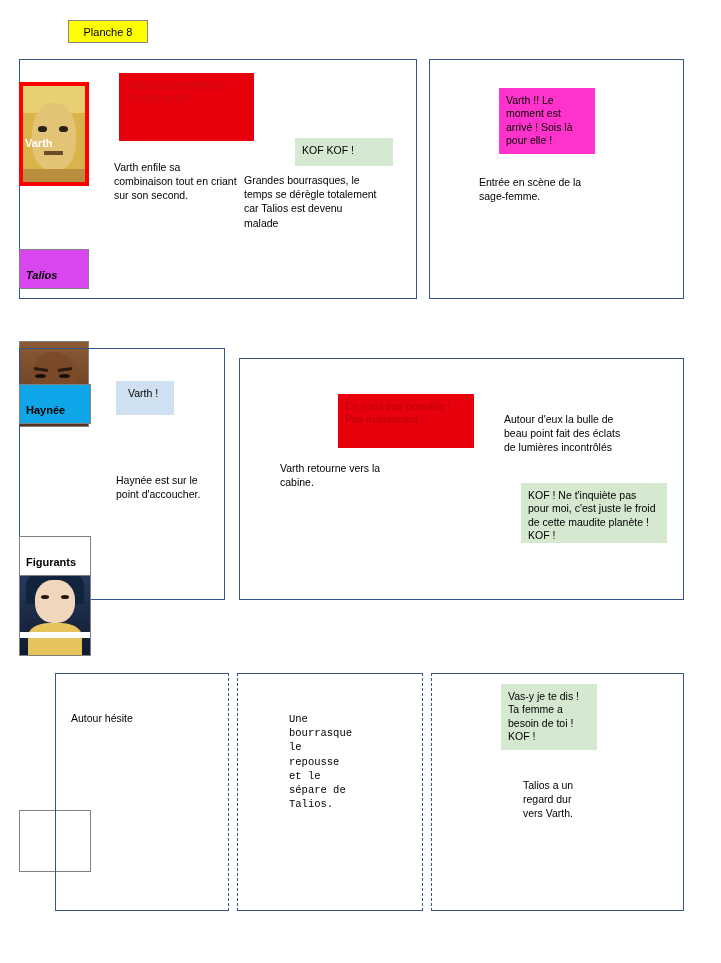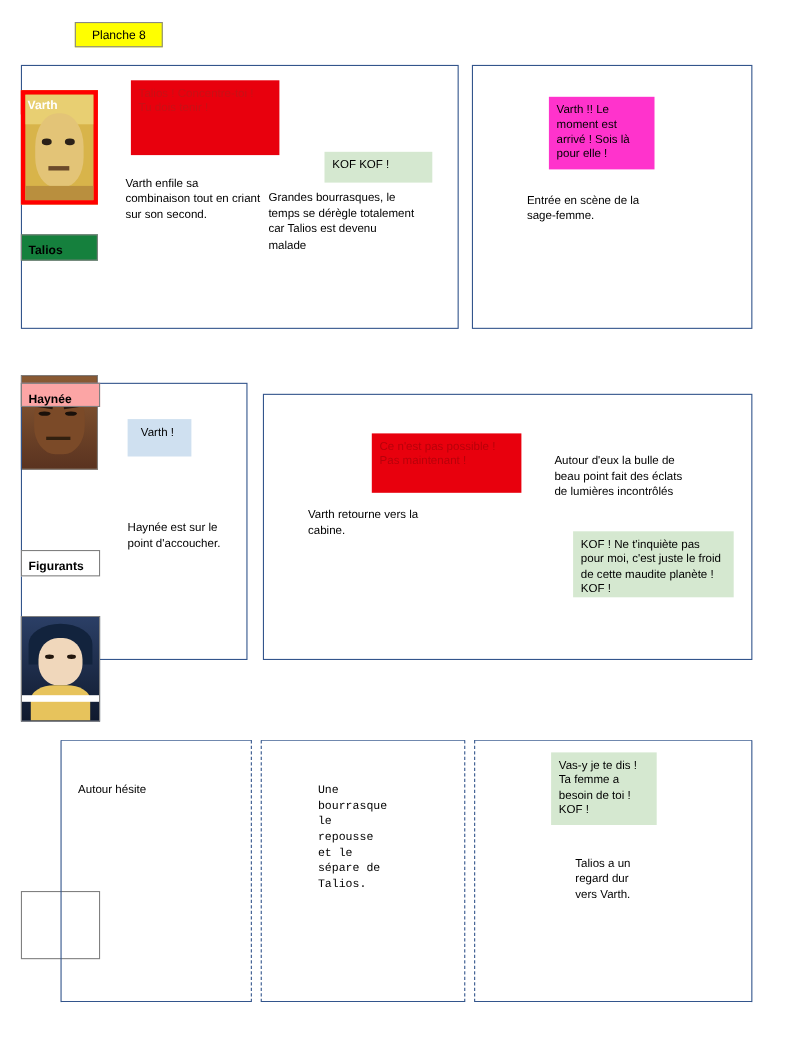--- a/index.html
+++ b/index.html
@@ -26,26 +26,27 @@
   
   .frame{border:1px solid #33558c;box-sizing:border-box;}
   .frame-dashed-left{border-left:1px dashed #33558c;}
   .frame-dashed-right{border-right:1px dashed #33558c;}
 
   
   .charlabel{
     box-sizing:border-box;
     border:1px solid #808080;
     font-size:11px;
-    padding:8px 6px;
+    padding:19px 6px;
     font-weight:bold;
+    margin-top:36px;
   }
   .charlabel.varth{background:#ff0000;color:#ffffff;border-color:#ff0000;}
-  .charlabel.green{background:#15803d;color:#000000;}
-  .charlabel.blue{background:#fca5a5;color:#000000;}
+  .charlabel.green{background:#d946ef;color:#000000;font-style:italic;}
+  .charlabel.blue{background:#0ea5e9;color:#000000;}
   .charlabel.white{background:#ffffff;color:#000000;}
 
   
   .portrait{box-sizing:border-box;overflow:hidden;position:relative;}
 
   .p-varth{
     background:#d8b44a;
     border:4px solid #ff0000;
   }
   .p-varth .hair{position:absolute;left:0;top:0;width:100%;height:28%;background:#e8cf72;}

